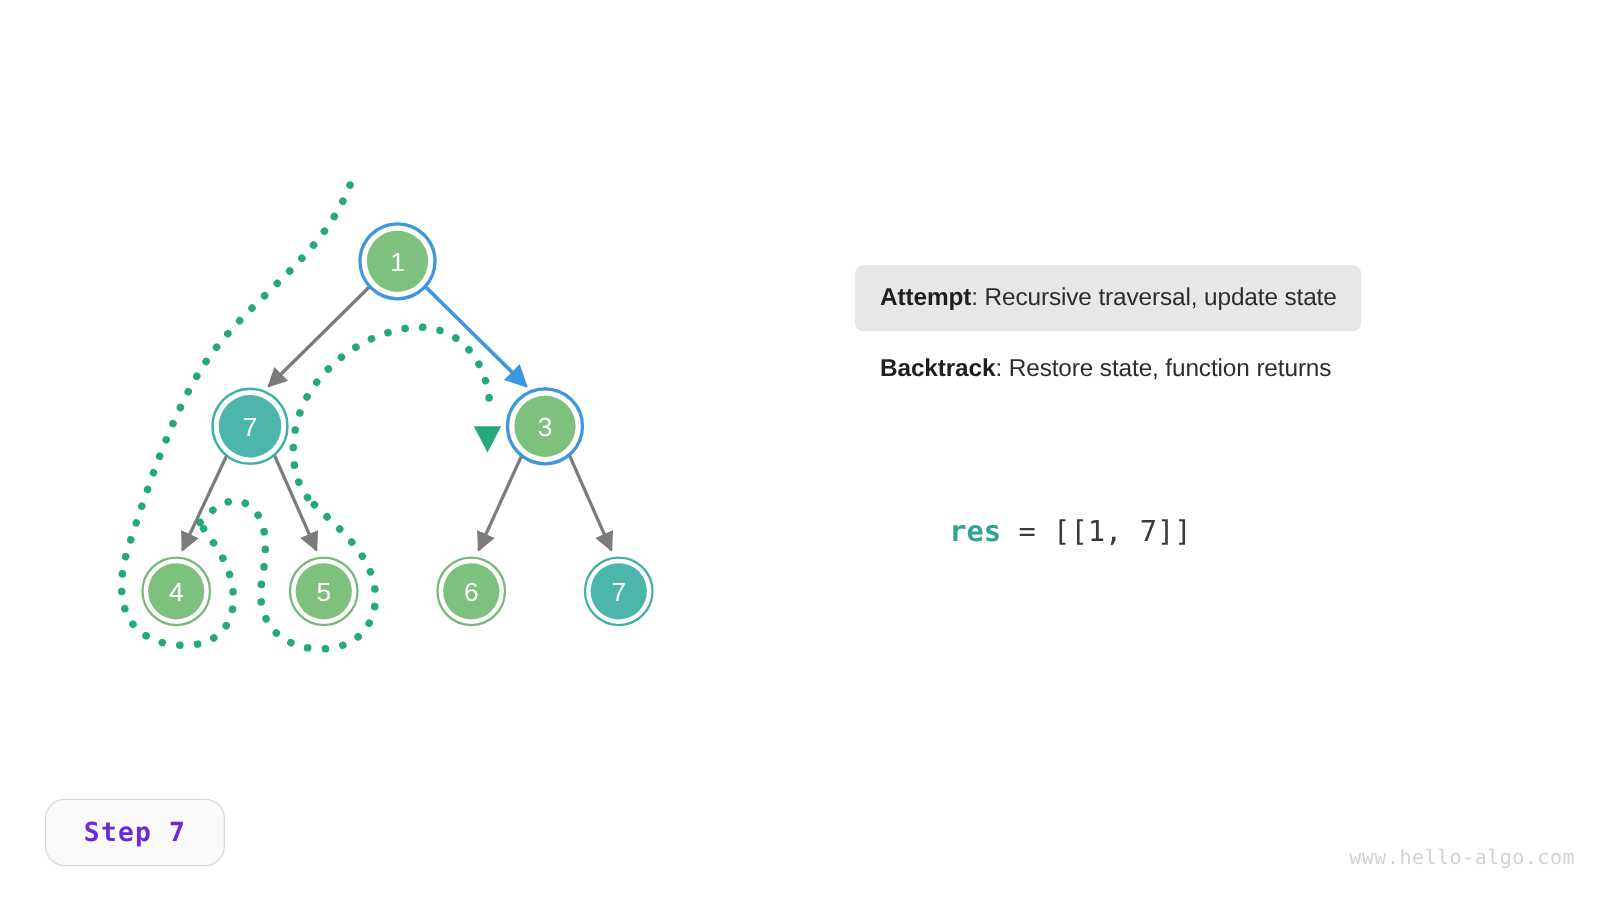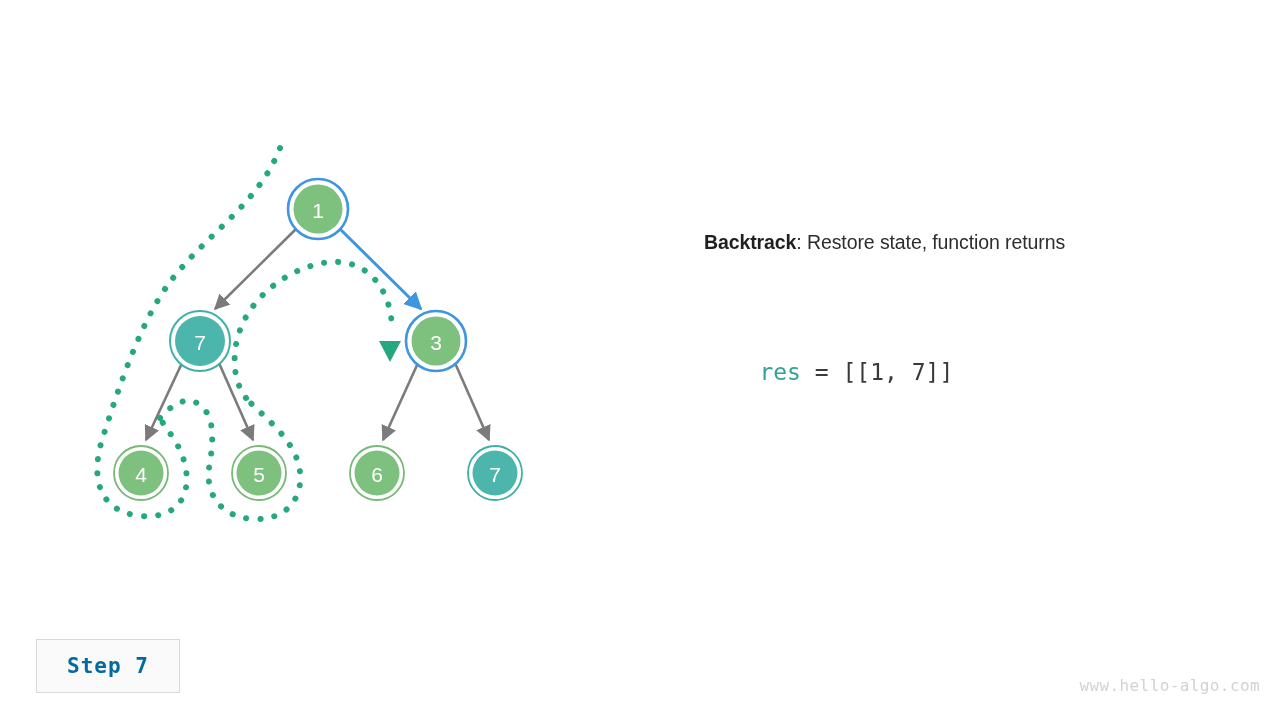--- a/index.html
+++ b/index.html
@@ -80,41 +80,41 @@
   }
   #code-path-row { margin-top: 22px; }
   #code-res-row  { margin-top: 78px; }
 
   .var-path {
     color: #1878c2;
     font-weight: bold;
   }
   .var-res {
     color: #2fa395;
-    font-weight: normal;
+    font-weight: bold;
   }
 
   
   #step-badge {
     position: absolute;
     left: 36px;
     top: 639px;
     width: 144px;
     height: 54px;
     box-sizing: border-box;
     border: 1px solid #d8d8d8;
-    border-radius: 0;
+    border-radius: 16px;
     background: #fafafa;
     display: flex;
     align-items: center;
     justify-content: center;
     font-family: "DejaVu Sans Mono", "Liberation Mono", monospace;
     font-size: 21px;
     font-weight: bold;
-    color: #0369a1;
+    color: #6d28d9;
     letter-spacing: 1px;
   }
 
   
   #watermark {
     position: absolute;
     right: 20px;
     top: 676px;
     font-family: "DejaVu Sans Mono", "Liberation Mono", monospace;
     font-size: 16px;
@@ -209,20 +209,23 @@
         <circle cx="495" cy="473" r="22.5" fill="#4cb5ac"></circle>
         <text class="node-label" x="495" y="474">7</text>
       </g>
 
     </g>
   </svg>
 </div>
 
 <div id="info-panel">
 
+  <div class="desc-row highlighted">
+    <span class="desc-key">Attempt</span><span>: Recursive traversal, update state</span>
+  </div>
 
   <div class="desc-row plain">
     <span class="desc-key">Backtrack</span><span>: Restore state, function returns</span>
   </div>
 
 
   <div class="code-row" id="code-res-row">
     <span class="var-res">res</span><span> = [[1, 7]]</span>
   </div>
 

